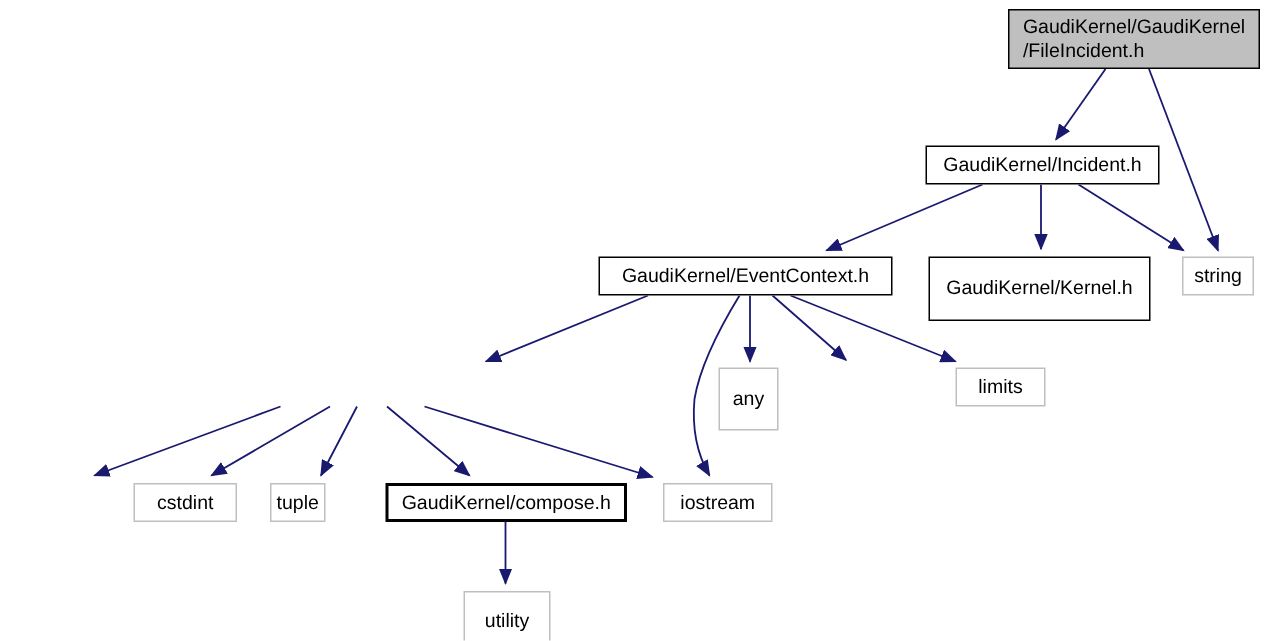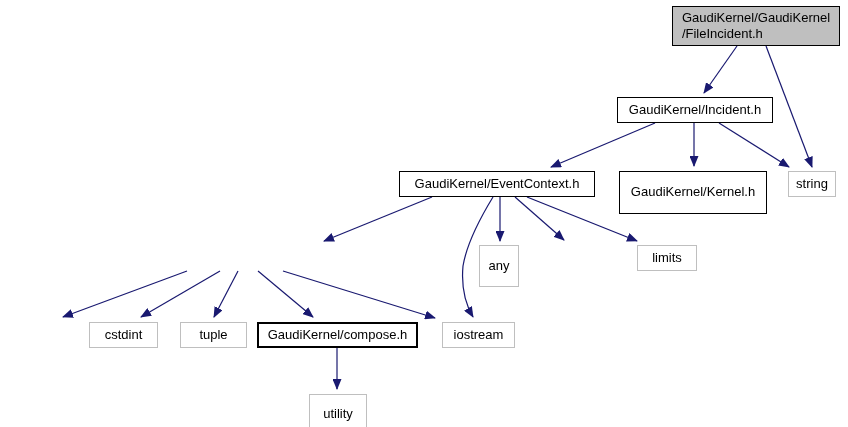--- a/index.html
+++ b/index.html
@@ -68,21 +68,21 @@
 
 
   <div class="node system" style="left:479px;top:245px;width:40px;height:42px">any</div>
 
 
   <div class="node system" style="left:637px;top:245px;width:60px;height:26px">limits</div>
 
 
   <div class="node system" style="left:89px;top:322px;width:69px;height:26px">cstdint</div>
 
-  <div class="node system" style="left:180px;top:322px;width:67px;height:26px">tuple</div>
+  <div class="node system" style="left:180px;top:322px;width:37px;height:26px">tuple</div>
 
   <div class="node project heavy" style="left:257px;top:322px;width:161px;height:26px">GaudiKernel/compose.h</div>
 
   <div class="node system" style="left:442px;top:322px;width:73px;height:26px">iostream</div>
 
   <div class="node system" style="left:309px;top:394px;width:58px;height:40px">utility</div>
 
 </div>
 
 </body></html>

